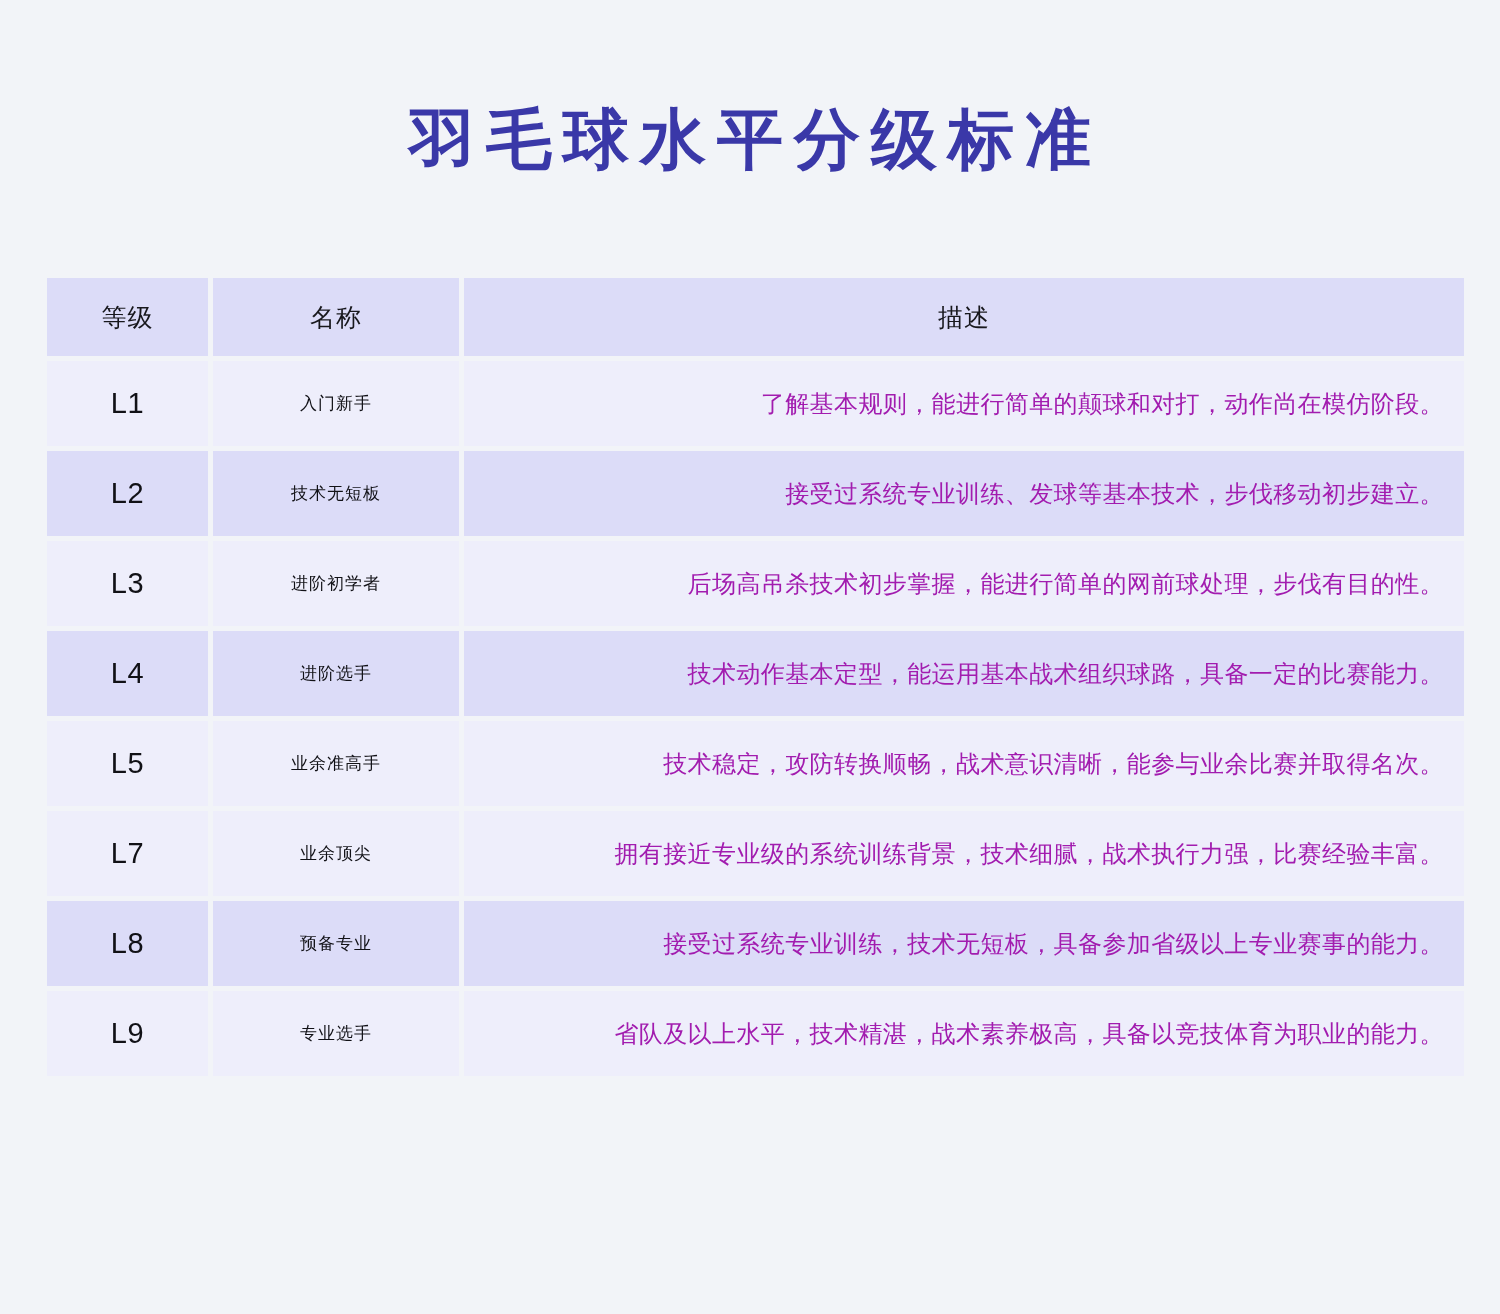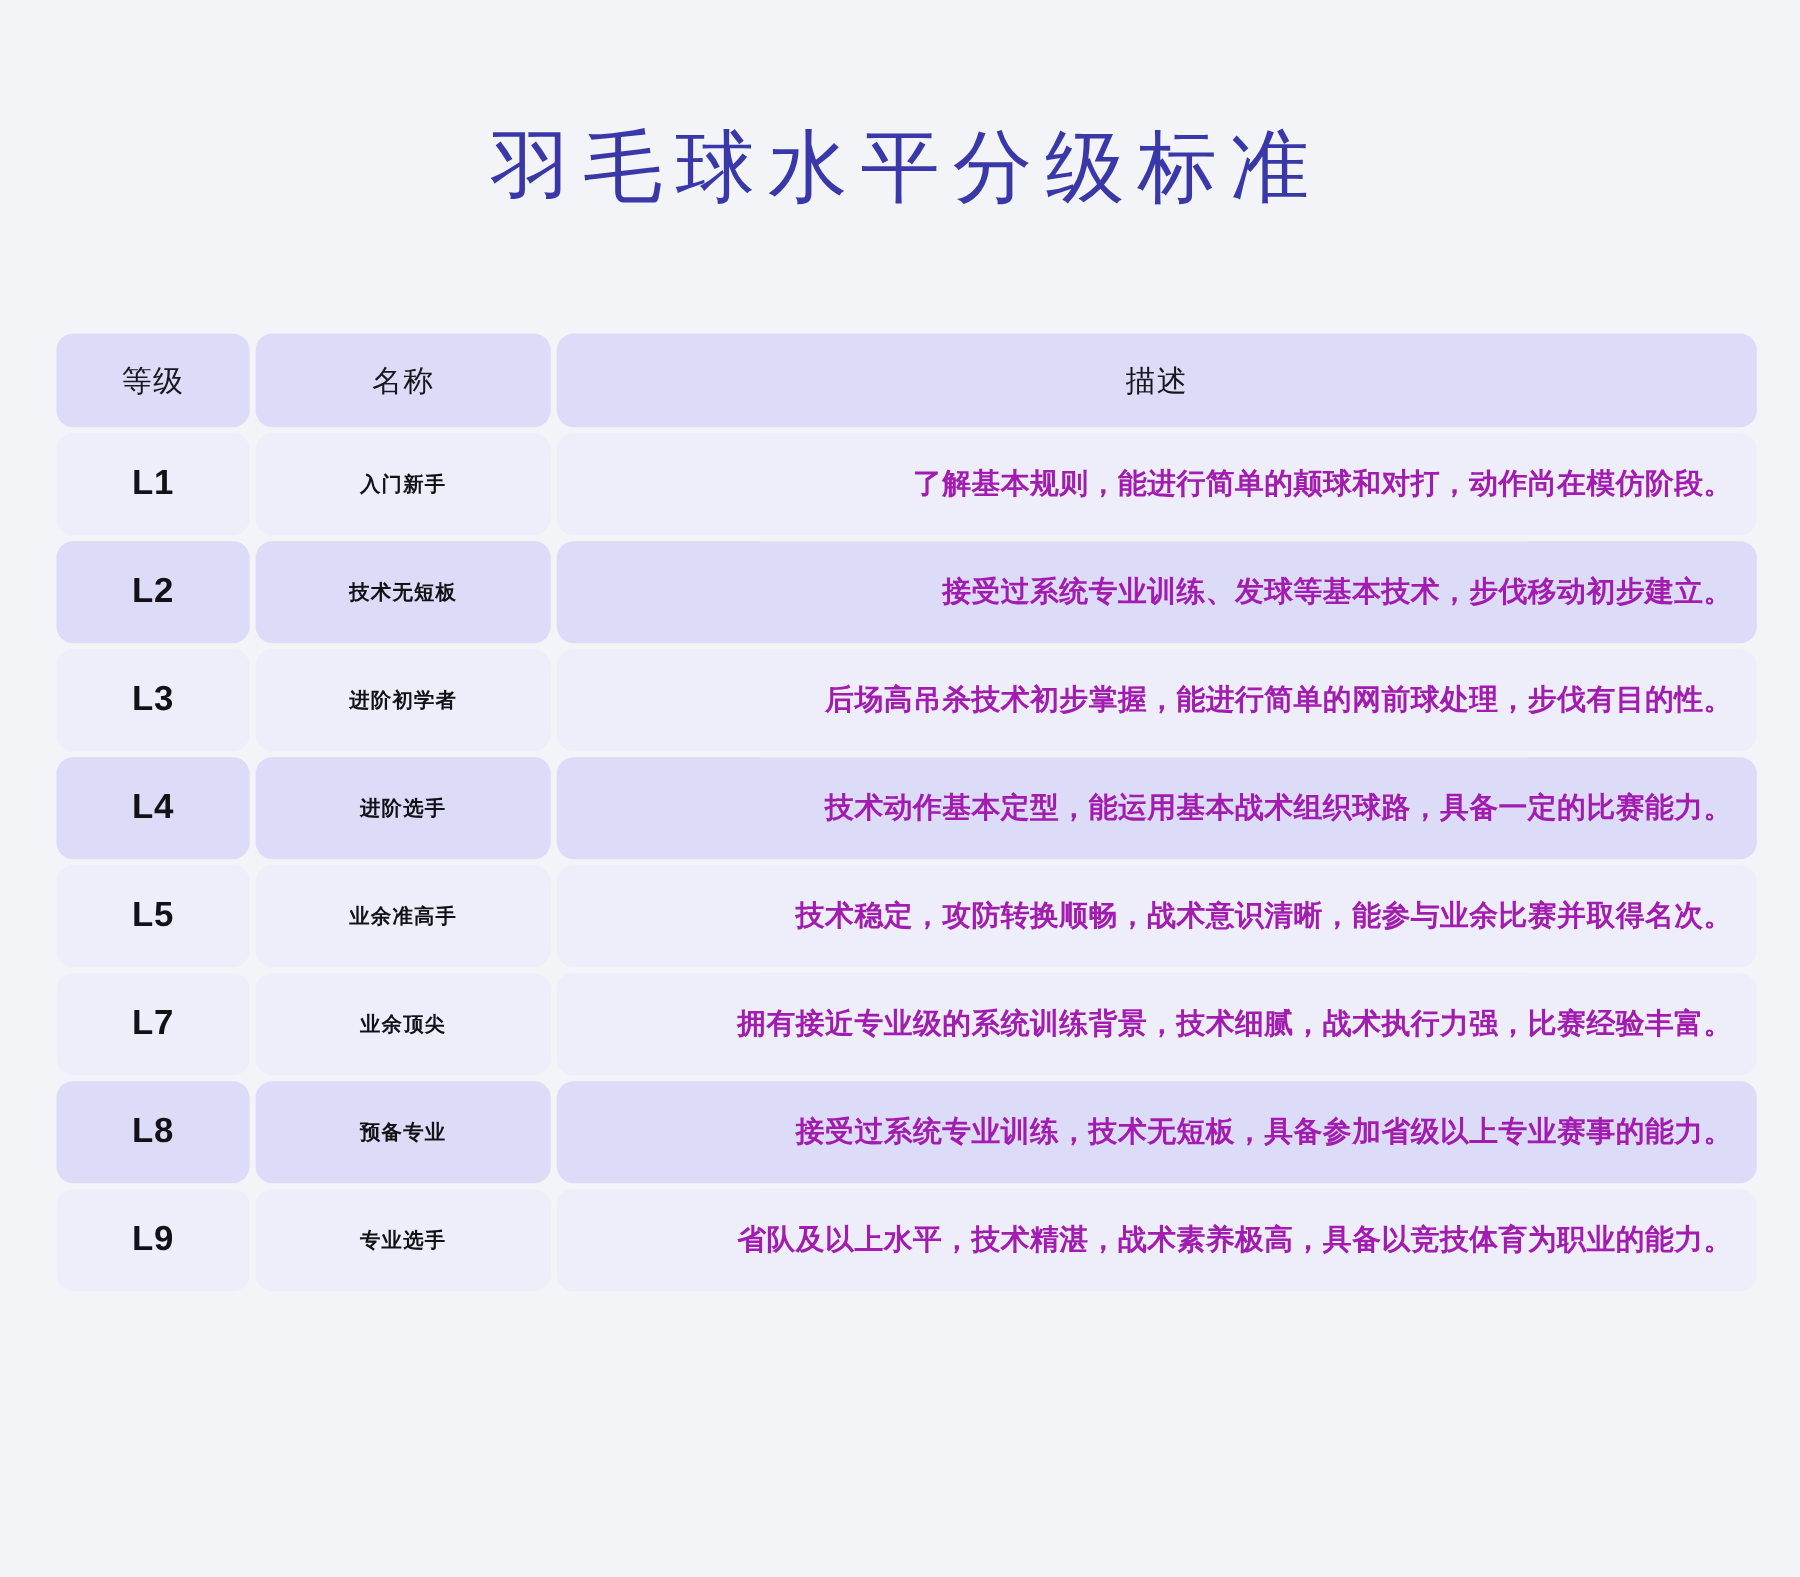--- a/index.html
+++ b/index.html
@@ -23,21 +23,21 @@
   }
 
   
   .title {
     position: absolute;
     left: 0;
     top: 96px;
     width: 1500px;
     text-align: center;
     font-size: 66px;
-    font-weight: normal;
+    font-weight: bold;
     color: #3a38a8;
     letter-spacing: 11px;
     text-indent: 11px;
     line-height: 86px;
     white-space: nowrap;
   }
 
   
   .grade-table {
     position: absolute;
@@ -49,21 +49,20 @@
     margin: -5px;
     table-layout: fixed;
   }
 
   .grade-table td,
   .grade-table th {
     padding: 0;
     margin: 0;
     vertical-align: middle;
     font-weight: normal;
-    border-radius: 14px;
   }
 
   
   col.col-level { width: 161px; }
   col.col-name  { width: 246px; }
   col.col-desc  { width: 1000px; }
 
   
   .header-row th {
     height: 78px;
@@ -76,21 +75,20 @@
   .header-row th.h-desc {
     text-align: center;
   }
 
   
   .row-odd td  { background: #eeeefb; }
   .row-even td { background: #dcdcf8; }
 
   .grade-table tbody td {
     height: 85px;
-    font-weight: bold;
   }
 
   .cell-level {
     text-align: center;
     font-size: 29px;
     font-weight: bold;
     color: #111116;
     letter-spacing: 0.5px;
   }
 

